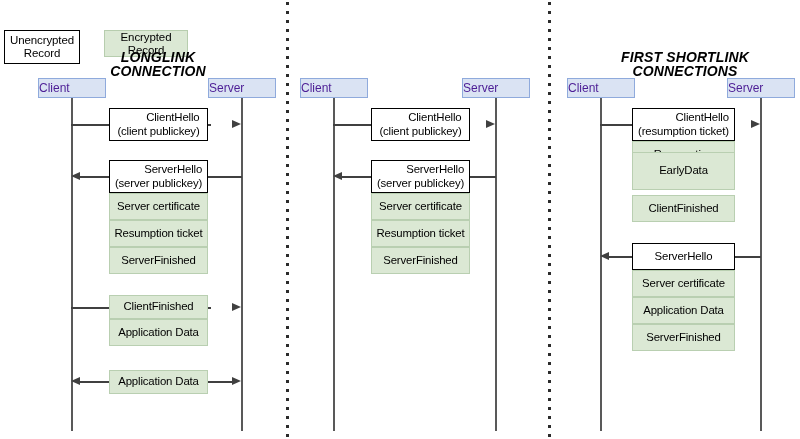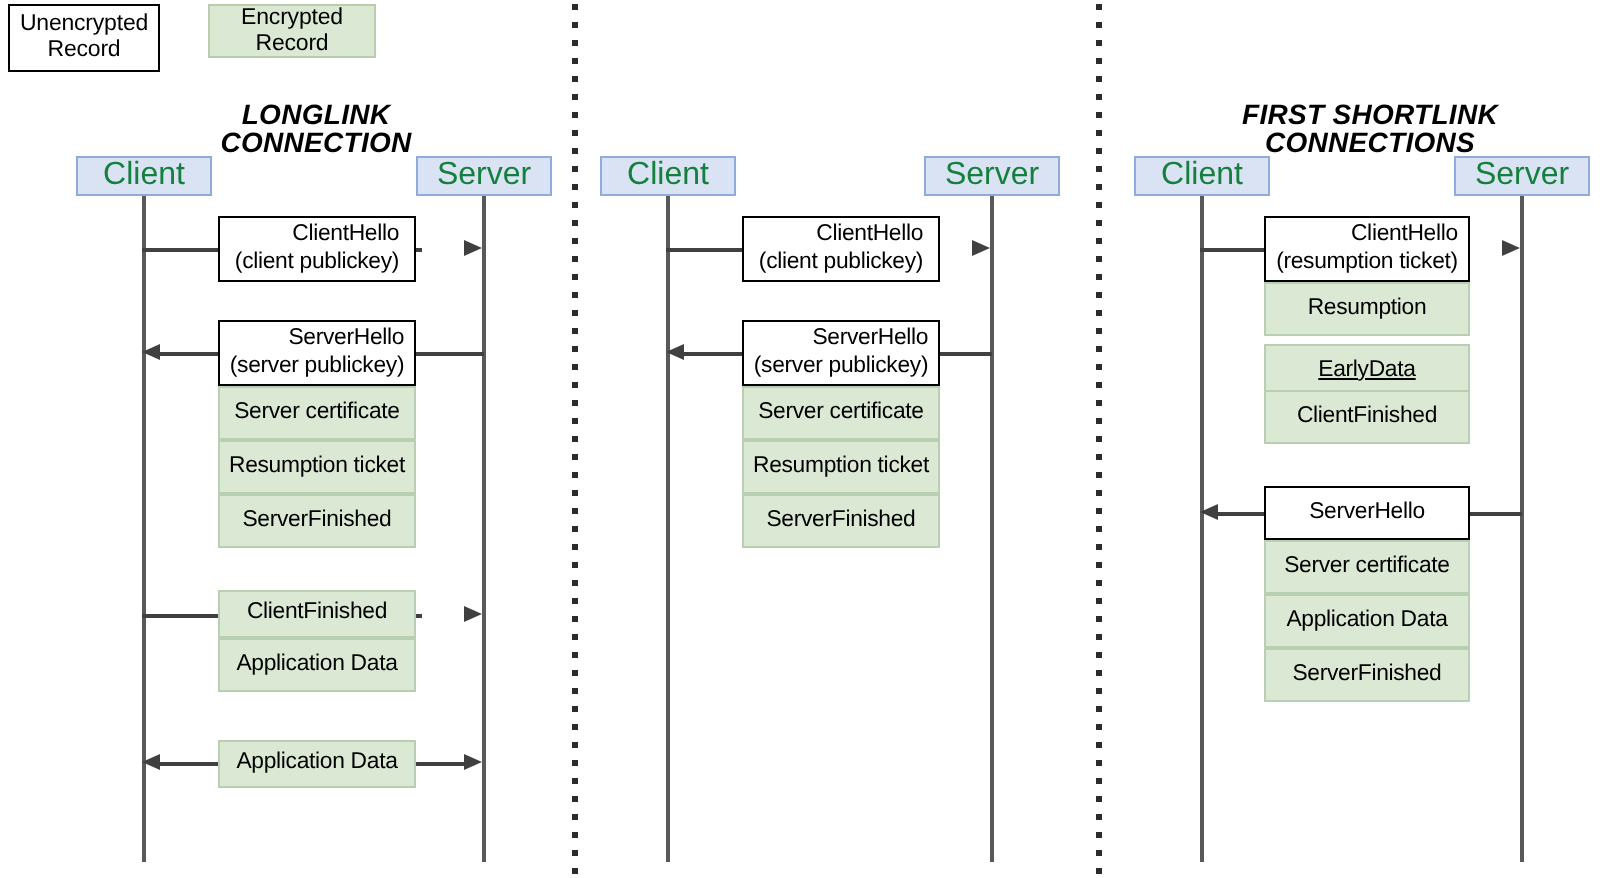--- a/index.html
+++ b/index.html
@@ -26,20 +26,21 @@
   
   .legend-box {
     border: 1.6px solid #000000;
     display: flex;
     align-items: center;
     justify-content: center;
     text-align: center;
     font-size: 11.5px;
     line-height: 13px;
     letter-spacing: -0.1px;
+    margin-top: 28px;
   }
   .legend-unenc { background: #ffffff; }
   .legend-enc {
     background: #dbe8d4;
     border: 1.2px solid #b7cdae;
   }
 
   
   .col-title {
     font-size: 14px;
@@ -49,23 +50,22 @@
     letter-spacing: 0.15px;
     font-style: italic;
   }
 
   
   .actor {
     background: #dae3f3;
     border: 1.1px solid #8faadc;
     display: flex;
     align-items: center;
-    justify-content: center;
-    font-size: 16px;
-    color: #15803d;
+    font-size: 12px;
+    color: #4c1d95;
   }
 
   
   .lifeline {
     background: #595959;
     width: 1.6px;
   }
 
   
   .rec {
@@ -229,21 +229,21 @@
   <div class="abs arrow-line" style="left:600px; top:124px; width:132px;"></div>
   <div class="abs arrow-head right" style="left:751px; top:120px;"></div>
   <div class="abs rec rec-plain" style="left:632px; top:108px; width:103px; height:33px;">
     <span>ClientHello
 (resumption ticket)</span>
   </div>
 
   <div class="abs rec rec-enc" style="left:632px; top:141px; width:103px; height:27px;">
     <span>Resumption</span>
   </div>
-  <div class="abs rec rec-enc" style="left:632px; top:172px; width:103px; height:27px;text-decoration:underline;">
+  <div class="abs rec rec-enc" style="left:632px; top:152px; width:103px; height:38px;">
     <span>EarlyData</span>
   </div>
   <div class="abs rec rec-enc" style="left:632px; top:195px; width:103px; height:27px;">
     <span>ClientFinished</span>
   </div>
 
   <div class="abs arrow-line" style="left:609px; top:256px; width:152px;"></div>
   <div class="abs arrow-head left" style="left:600px; top:252px;"></div>
   <div class="abs rec rec-plain" style="left:632px; top:243px; width:103px; height:27px;">
     <span>ServerHello</span>

